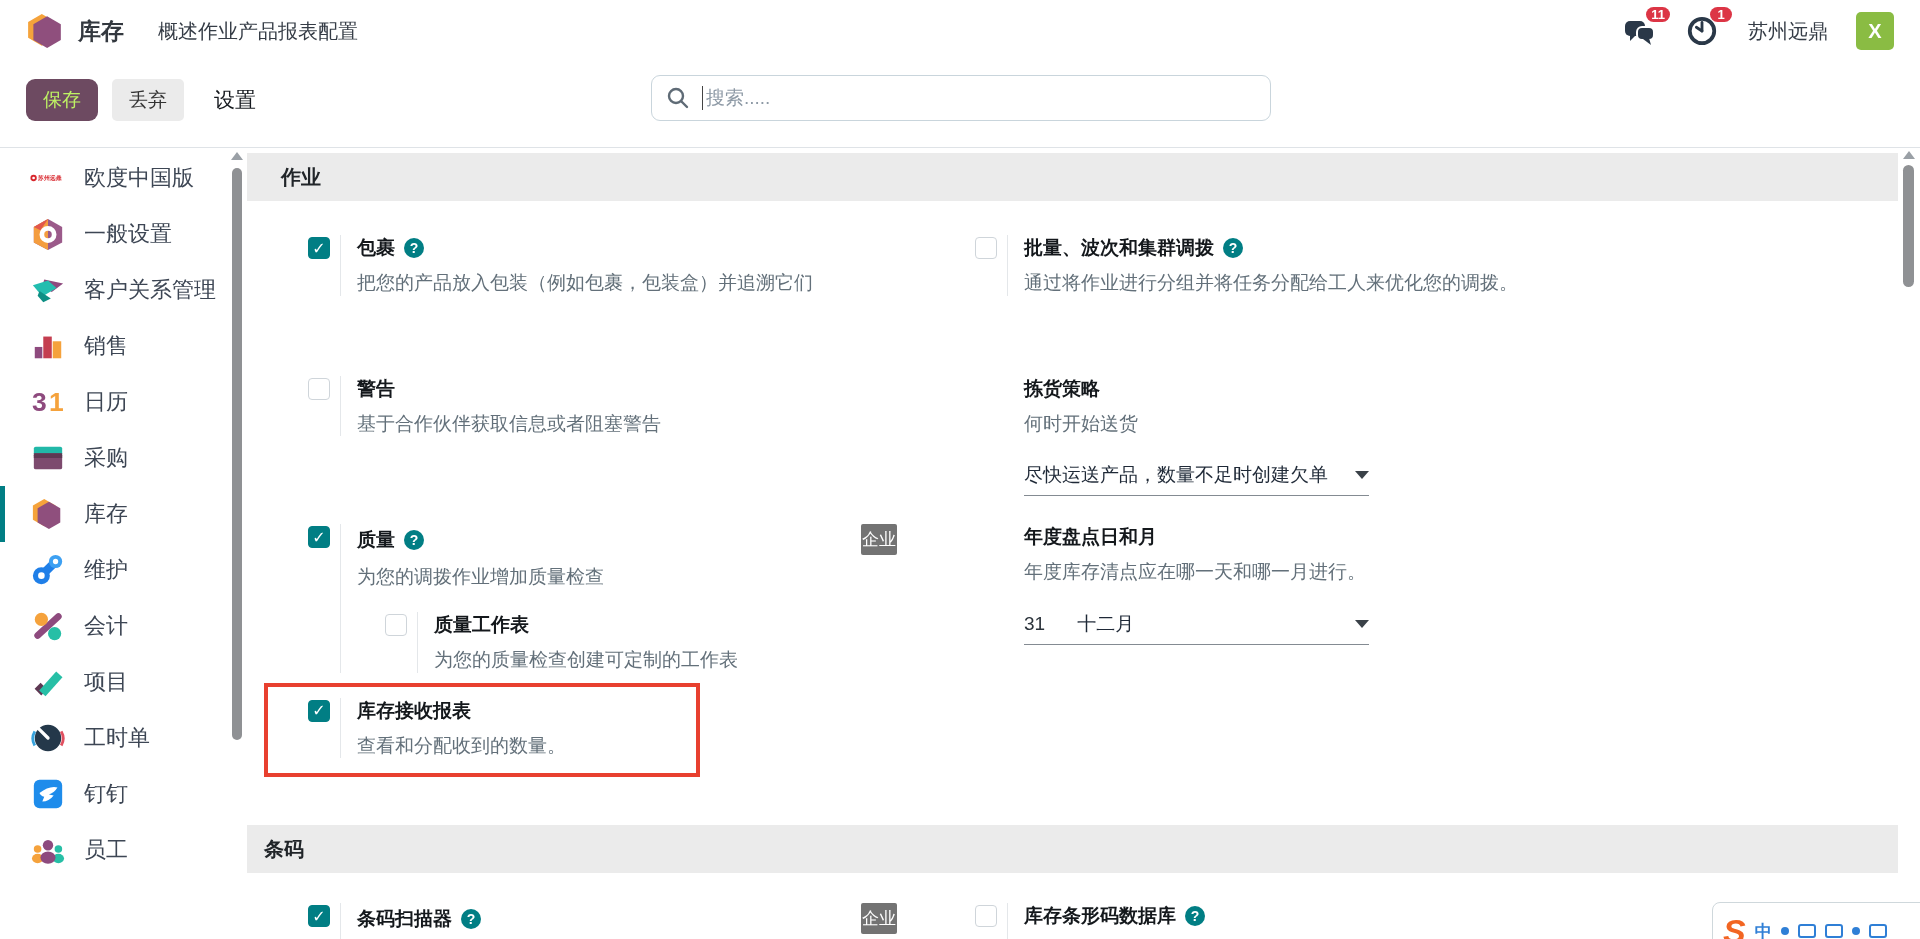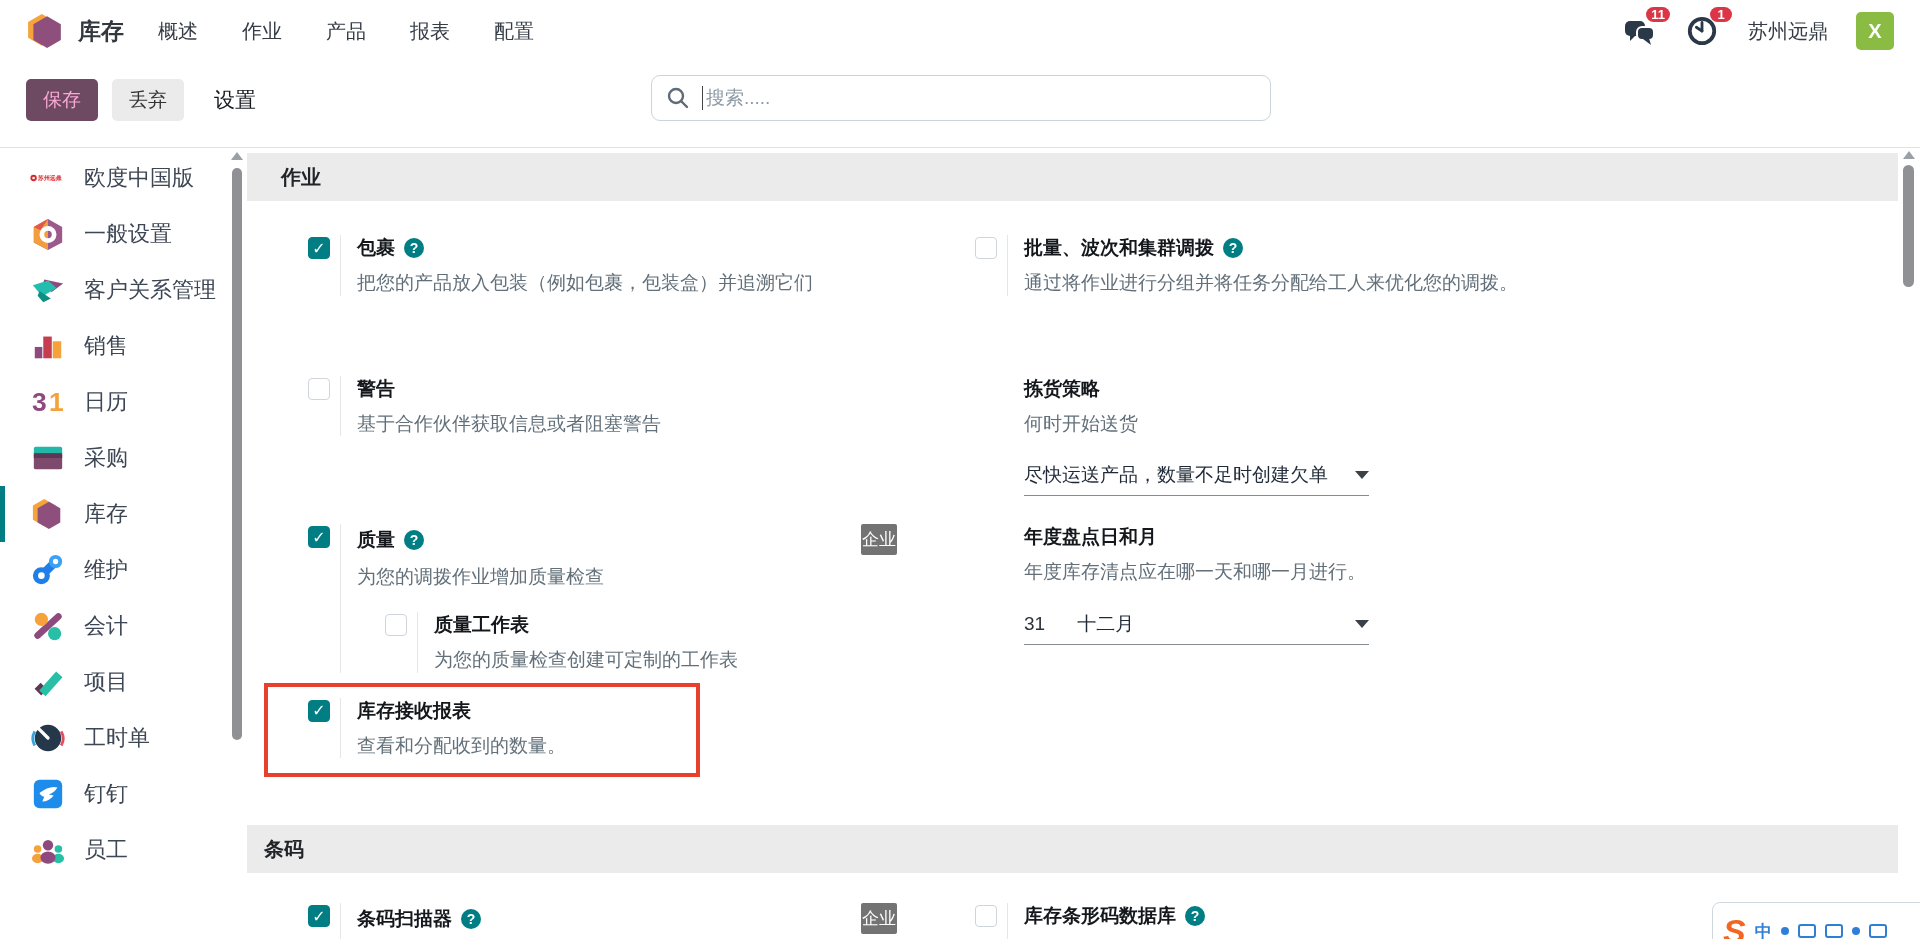--- a/index.html
+++ b/index.html
@@ -4,35 +4,35 @@
 <style>
   * { margin:0; padding:0; box-sizing:border-box; }
   html,body { width:1920px; height:939px; overflow:hidden; background:#fff;
     font-family:"Liberation Sans","DejaVu Sans",sans-serif; color:#212529; }
   .page { position:relative; width:1920px; height:939px; }
 
   
   .topbar { height:62px; display:flex; align-items:center; padding:0 26px; background:#fff; }
   .app-logo { width:38px; height:38px; margin-right:14px; }
   .app-title { font-size:23px; font-weight:700; color:#33383f; margin-right:34px; }
-  .top-menu { display:flex; gap:44px; }
+  .top-menu { display:flex; }
   .top-menu .mitem { font-size:20px; color:#353c46; cursor:pointer; }
   .top-right { margin-left:auto; display:flex; align-items:center; gap:28px; }
   .icon-wrap { position:relative; width:34px; height:32px; }
   .badge { position:absolute; top:-8px; right:-12px; min-width:22px; height:15px; padding:0 5px;
     background:#dc3545; color:#fff; border-radius:11px; font-size:13px; font-weight:700;
     display:flex; align-items:center; justify-content:center;margin-left:44px; }
   .company-name { font-size:20px; color:#353c46; }
   .avatar { width:38px; height:38px; background:#8abc43; border-radius:5px; color:#fff;
     font-size:20px; font-weight:700; display:flex; align-items:center; justify-content:center; }
 
   
   .controlbar { height:76px; display:flex; align-items:center; padding:0 26px; position:relative; }
   .btn { font-size:19px; padding:8px 17px; border-radius:5px; border:none; cursor:pointer; }
-  .btn-save { background:#6d4a61; color:#f9a8d4; }
+  .btn-save { background:#6d4a61; color:#bef264;border-radius:9px; }
   .btn-discard { background:#ebebeb; color:#333; margin-left:14px; }
   .page-title { font-size:21px; color:#15191e; margin-left:30px; }
   .search-box { position:absolute; left:651px; top:13px; width:620px; height:46px;
     border:1px solid #c9d5dc; border-radius:9px; background:#fff; display:flex; align-items:center;
     padding:0 14px; }
   .search-box .cursor { width:1px; height:24px; background:#444; margin:0 3px 0 12px; }
   .search-box input { border:none; outline:none; flex:1; font-size:19px; color:#333;
     font-family:inherit; background:transparent; }
   .search-box input::placeholder { color:#8d99a5; }
 

